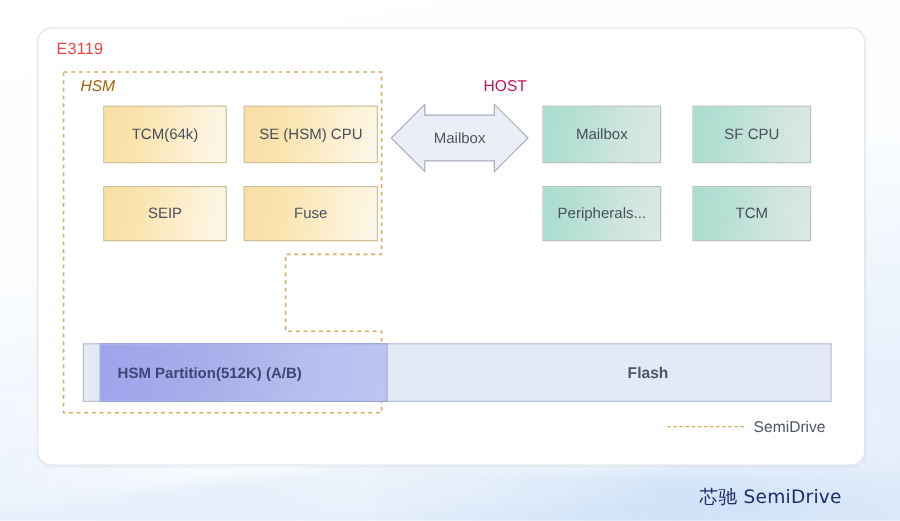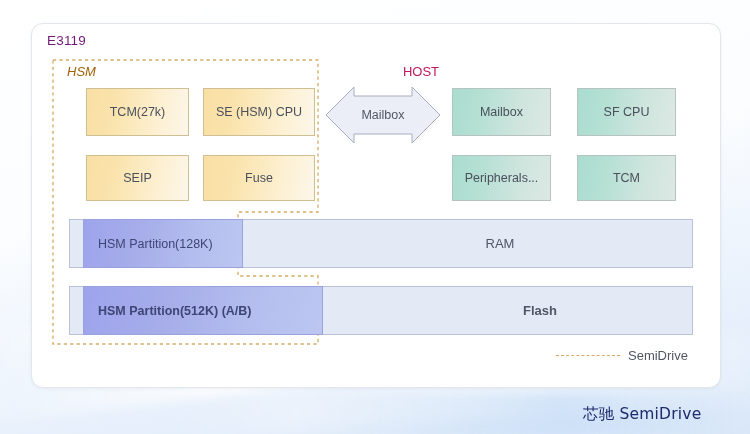--- a/index.html
+++ b/index.html
@@ -35,21 +35,21 @@
 
   
   .card{
     position:absolute;left:31px;top:23px;width:688px;height:363px;
     background:#ffffff;border:1px solid #e3e6ea;border-radius:12px;
     box-shadow:0 1px 3px rgba(120,135,155,.10);
   }
 
   .chip-title{
     position:absolute;left:47px;top:33px;
-    font-size:13.5px;color:#701a75;letter-spacing:.2px;
+    font-size:13.5px;color:#ef4444;letter-spacing:.2px;
   }
 
   
   .firewall-shape{position:absolute;left:0;top:0;width:750px;height:434px;pointer-events:none;}
 
   .hsm-label{
     position:absolute;left:67px;top:64px;
     font-size:13px;color:#a16207;font-style:italic;
   }
   .host-label{
@@ -138,41 +138,37 @@
 
   <div class="chip-title">E3119</div>
 
   <svg class="firewall-shape" viewBox="0 0 750 434" width="750" height="434">
     <path d="M 53,60 L 318,60 L 318,212 L 238,212 L 238,276 L 318,276 L 318,344 L 53,344 Z" fill="none" stroke="#d8ab62" stroke-width="1.3" stroke-dasharray="3.2 3.2" stroke-linejoin="miter"></path>
   </svg>
 
   <div class="hsm-label">HSM</div>
   <div class="host-label"><span>HOST</span></div>
 
-  <div class="blk orange" style="left:86px;top:88px;width:103px;height:48px;">TCM(27k)</div>
+  <div class="blk orange" style="left:86px;top:88px;width:103px;height:48px;">TCM(64k)</div>
   <div class="blk orange" style="left:203px;top:88px;width:112px;height:48px;">SE (HSM) CPU</div>
   <div class="blk orange" style="left:86px;top:155px;width:103px;height:46px;">SEIP</div>
   <div class="blk orange" style="left:203px;top:155px;width:112px;height:46px;">Fuse</div>
 
   <div class="mailbox-arrow">
     <svg width="116" height="58" viewBox="0 0 116 58">
       <path d="M 29,10 L 87,10 L 87,1 L 115,29 L 87,57 L 87,48 L 29,48 L 29,57 L 1,29 L 29,1 Z" fill="#eceef7" stroke="#a9adbe" stroke-width="1"></path>
     </svg>
     <div class="lbl">Mailbox</div>
   </div>
 
   <div class="blk green" style="left:452px;top:88px;width:99px;height:48px;">Mailbox</div>
   <div class="blk green" style="left:452px;top:155px;width:99px;height:46px;">Peripherals...</div>
   <div class="blk green" style="left:577px;top:88px;width:99px;height:48px;">SF CPU</div>
   <div class="blk green" style="left:577px;top:155px;width:99px;height:46px;">TCM</div>
 
-  <div class="membar" id="bar-ram">
-    <div class="part">HSM Partition(128K)</div>
-    <div class="memname">RAM</div>
-  </div>
 
   <div class="membar" id="bar-flash">
     <div class="part">HSM Partition(512K) (A/B)</div>
     <div class="memname">Flash</div>
   </div>
 
   <div class="legend">
     <div class="dashline"></div>
     <div class="lgtext">SemiDrive</div>
   </div>

